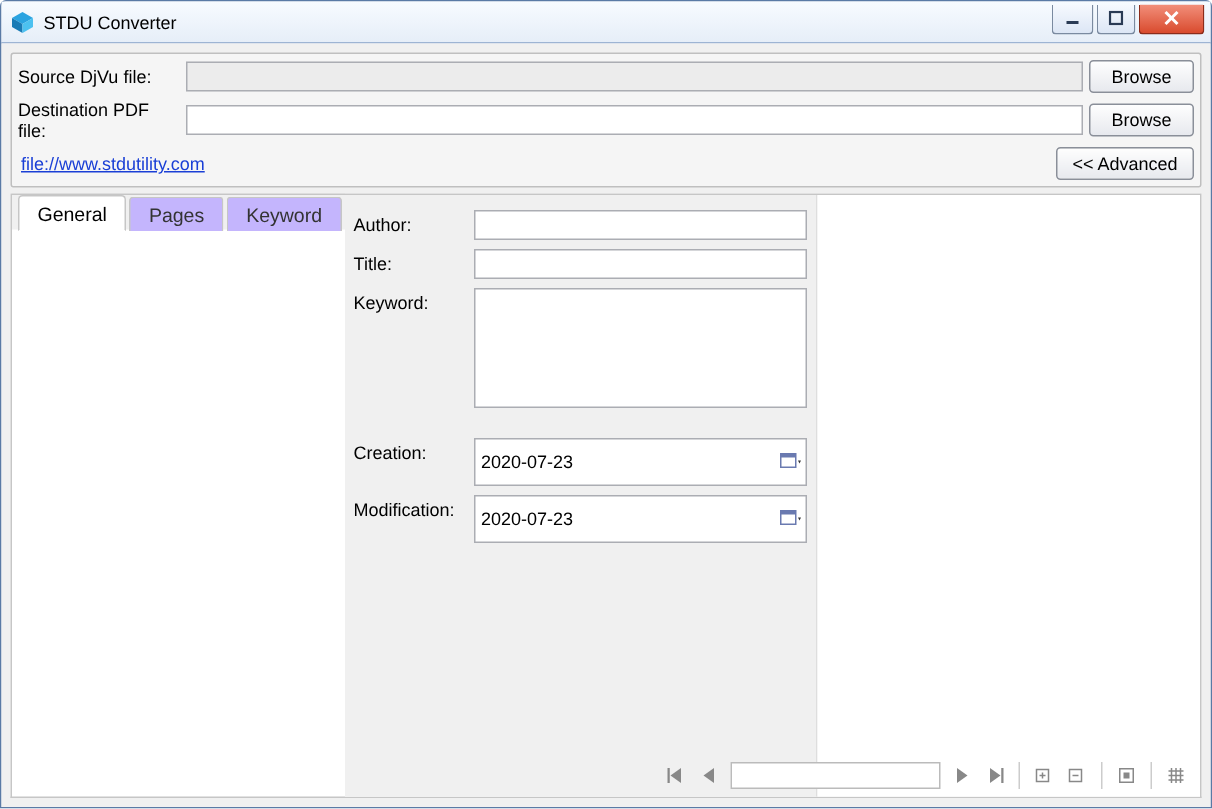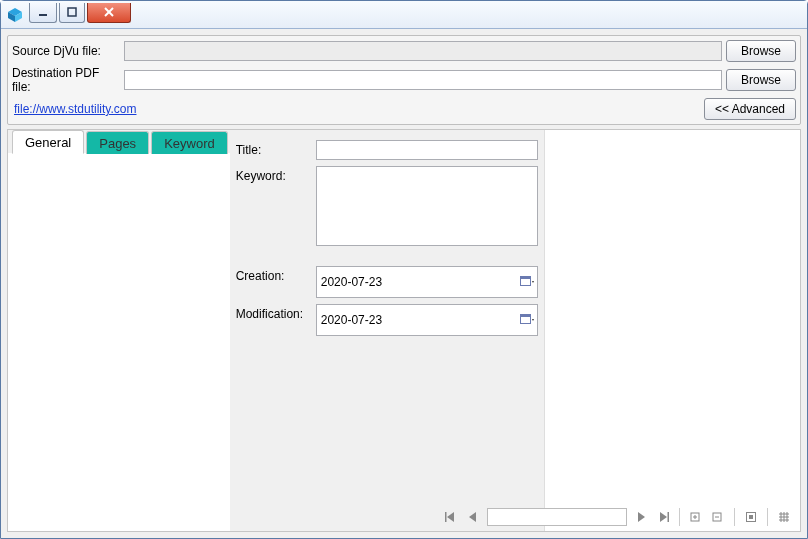--- a/index.html
+++ b/index.html
@@ -84,21 +84,21 @@
     background:#f0f0f0;
     border-top:1px solid #c6c6c6;
     padding-left:4px;
     height:24px;
     align-items:flex-end;
   }
   .tab {
     padding:4px 12px 3px 12px;
     border:1px solid #c6c6c6;
     border-bottom:none;
-    background:#14b8a6;
+    background:#c4b5fd;
     margin-right:2px;
     border-radius:3px 3px 0 0;
     font-size:13px; color:#333;
     position:relative; top:1px;
   }
   .tab.active {
     background:#fff;
     border-bottom:1px solid #fff;
     font-weight:400; color:#000;
   }
@@ -155,20 +155,21 @@
 <div class="window">
 
   <div class="titlebar">
     <span class="app-icon">
       <svg width="16" height="16" viewBox="0 0 16 16">
         <polygon points="8,1 15,5 8,9 1,5" fill="#2aa3e0"></polygon>
         <polygon points="1,5 8,9 8,15 1,11" fill="#1a7bb5"></polygon>
         <polygon points="15,5 8,9 8,15 15,11" fill="#4cc1f0"></polygon>
       </svg>
     </span>
+    <span class="title">STDU Converter</span>
     <div class="winbtns">
       <div class="winbtn">
         <svg width="10" height="10">
             <rect x="1" y="7" width="8" height="2" fill="#2a3b55"></rect>
           </svg>
       </div>
       <div class="winbtn max">
         <svg width="10" height="10">
             <rect x="1" y="1" width="8" height="8" fill="none" stroke="#2a3b55" stroke-width="1.5"></rect>
           </svg>
@@ -204,20 +205,24 @@
 
     <div class="tabs-area">
       <div class="tabstrip">
         <div class="tab active">General</div>
         <div class="tab">Pages</div>
         <div class="tab">Keyword</div>
       </div>
       <div class="tabbody">
 
         <div class="metaform">
+          <div class="mrow">
+            <span class="mlbl">Author:</span>
+            <input class="minput" value="" style="">
+          </div>
           <div class="mrow">
             <span class="mlbl">Title:</span>
             <input class="minput" value="" style="">
           </div>
           <div class="mrow">
             <span class="mlbl">Keyword:</span>
             <textarea class="mtext" style=""></textarea>
           </div>
           <div style="height:14px"></div>
           <div class="mrow">

